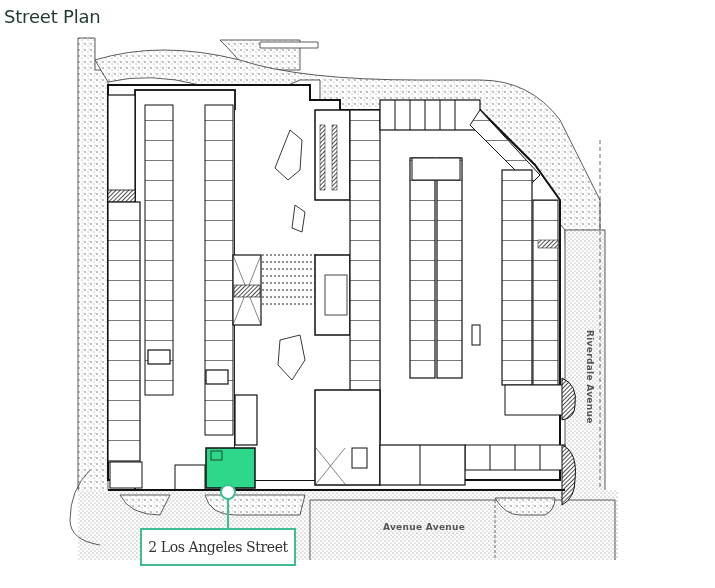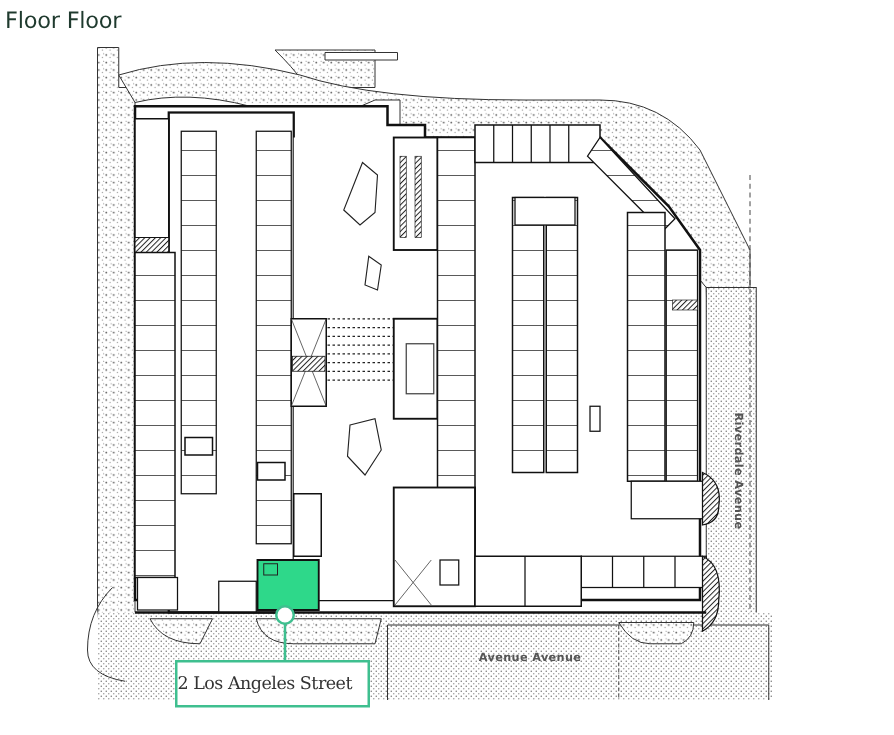--- a/index.html
+++ b/index.html
@@ -1,27 +1,27 @@
 <!DOCTYPE html>
 <html><head>
 <meta charset="utf-8">
 <style>
   html, body { margin: 0; padding: 0; background: #ffffff; }
   body { width: 715px; height: 588px; position: relative; overflow: hidden; font-family: "Liberation Sans", sans-serif; }
   .title { position: absolute; left: 4px; top: 6px; font-size: 18px; color: #1f3a2e; font-family: "DejaVu Sans", sans-serif; letter-spacing: -0.2px; }
   svg.plan { position: absolute; left: 0; top: 0; }
   .street-label { position: absolute; font-size: 9px; color: #555; font-family: "DejaVu Sans", sans-serif; font-weight: bold; letter-spacing: 0.3px; }
   .street-v { transform: rotate(90deg); transform-origin: left top; }
-  .callout { position: absolute; left: 140px; top: 528px; width: 156px; height: 38px; border: 2px solid #3fbf8f; background: #fff; display: flex; align-items: center; box-sizing: border-box; }
+  .callout { position: absolute; left: 140px; top: 528px; width: 156px; height: 38px; border: 2px solid #3fbf8f; background: #fff; display: flex; align-items: center; justify-content: center; box-sizing: border-box; }
   .callout span { font-family: "DejaVu Serif", serif; font-size: 14px; color: #333; letter-spacing: -0.4px; }
 </style>
 </head>
 <body>
 
-<div class="title">Floor Floor</div>
+<div class="title">Street Plan</div>
 
 <svg class="plan" width="715" height="588" viewBox="0 0 715 588">
   <defs>
     <pattern id="dots" width="4" height="4" patternUnits="userSpaceOnUse">
       <rect width="4" height="4" fill="#fff"></rect>
       <circle cx="1" cy="1" r="0.6" fill="#777"></circle>
       <circle cx="3" cy="3" r="0.6" fill="#999"></circle>
     </pattern>
     <pattern id="speck" width="6" height="6" patternUnits="userSpaceOnUse">
       <rect width="6" height="6" fill="#fff"></rect>

